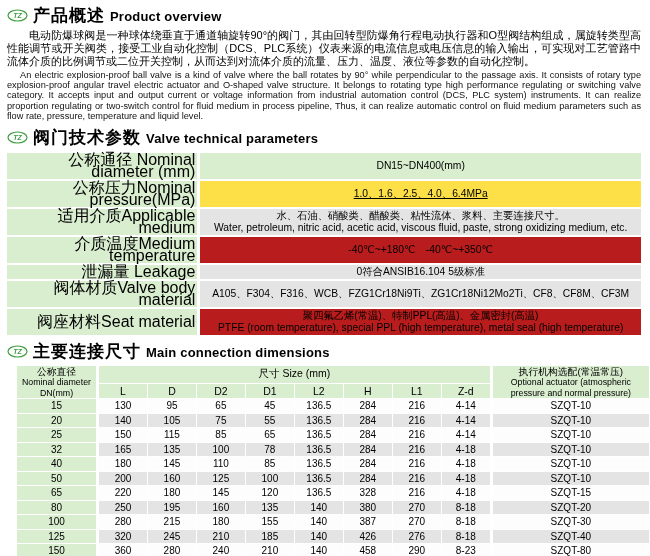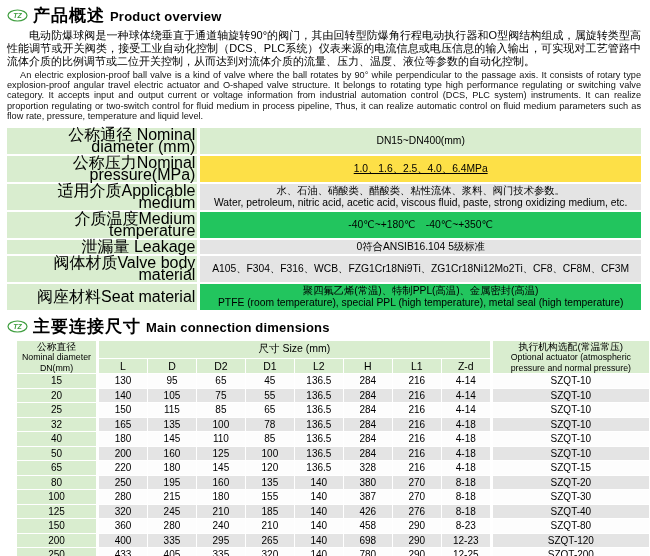--- a/index.html
+++ b/index.html
@@ -34,21 +34,21 @@
   }
   .ptable th {
     width: 30.5%; background: #d9edcf; font-weight: normal;
     font-size: 16px; padding: 1px 2px; border-right: 3px solid #fff;
     text-align: right; line-height: 12px;
   }
   .ptable td { font-size: 10.3px; text-align: center; padding: 1px 4px; line-height: 12px; }
   .tone-green  { background: #d9edcf; }
   .tone-green2 { background: #fde047; text-decoration: underline; }
   .tone-gray   { background: #e4e4e4; }
-  .tone-white  { background: #22c55e; }
+  .tone-white  { background: #b91c1c; }
 
   
   .dtable {
     width: 100%; border-collapse: separate; border-spacing: 1px;
     table-layout: fixed; margin: 1px 0 0 9px;
   }
   .dtable th { background: #d9edcf; font-weight: normal; padding: 0; }
   .dtable td { padding: 1px 0; font-size: 10px; text-align: center; line-height: 11.5px; }
   .dn-head, .act-head { vertical-align: middle; }
   .dn-head { border-right: 2px solid #fff; }
@@ -76,39 +76,48 @@
       <ellipse cx="21" cy="13" rx="19" ry="11" fill="none" stroke="#3f9e3f" stroke-width="2.4"></ellipse>
       <text x="21" y="18" text-anchor="middle" font-size="14" font-style="italic" font-weight="bold" fill="#3f9e3f">TZ</text>
     </svg>
     <div class="sec-title">
       <span class="zh">产品概述</span><span class="en">Product overview</span>
     </div>
   </div>
   <p class="para-zh">电动防爆球阀是一种球体绕垂直于通道轴旋转90°的阀门，其由回转型防爆角行程电动执行器和O型阀结构组成，属旋转类型高性能调节或开关阀类，接受工业自动化控制（DCS、PLC系统）仪表来源的电流信息或电压信息的输入输出，可实现对工艺管路中流体介质的比例调节或二位开关控制，从而达到对流体介质的流量、压力、温度、液位等参数的自动化控制。</p>
   <p class="para-en">An electric explosion-proof ball valve is a kind of valve where the ball rotates by 90° while perpendicular to the passage axis. It consists of rotary type explosion-proof angular travel electric actuator and O-shaped valve structure. It belongs to rotating type high performance regulating or switching valve category. It accepts input and output current or voltage information from industrial automation control (DCS, PLC system) instruments. It can realize proportion regulating or two-switch control for fluid medium in process pipeline, Thus, it can realize automatic control on fluid medium parameters such as flow rate, pressure, temperature and liquid level.</p>
 
+  <div class="sec-head">
+    <svg class="logo-svg" width="21" height="13" viewBox="0 0 42 26">
+      <ellipse cx="21" cy="13" rx="19" ry="11" fill="none" stroke="#3f9e3f" stroke-width="2.4"></ellipse>
+      <text x="21" y="18" text-anchor="middle" font-size="14" font-style="italic" font-weight="bold" fill="#3f9e3f">TZ</text>
+    </svg>
+    <div class="sec-title">
+      <span class="zh">阀门技术参数</span><span class="en">Valve technical parameters</span>
+    </div>
+  </div>
 
   <table class="ptable">
     <tbody>
         <tr>
           <th>公称通径 Nominal diameter (mm)</th>
           <td class="tone-green">
             <div>DN15~DN400(mm)</div>
           </td>
         </tr>
         <tr>
           <th>公称压力Nominal pressure(MPa)</th>
           <td class="tone-green2">
             <div>1.0、1.6、2.5、4.0、6.4MPa</div>
           </td>
         </tr>
         <tr>
           <th>适用介质Applicable medium</th>
           <td class="tone-gray">
-            <div>水、石油、硝酸类、醋酸类、粘性流体、浆料、阀门技术参数。</div>
+            <div>水、石油、硝酸类、醋酸类、粘性流体、浆料、主要连接尺寸。</div>
             <div>Water, petroleum, nitric acid, acetic acid, viscous fluid, paste, strong oxidizing medium, etc.</div>
           </td>
         </tr>
         <tr>
           <th>介质温度Medium temperature</th>
           <td class="tone-white">
             <div>-40℃~+180℃　-40℃~+350℃</div>
           </td>
         </tr>
         <tr>

